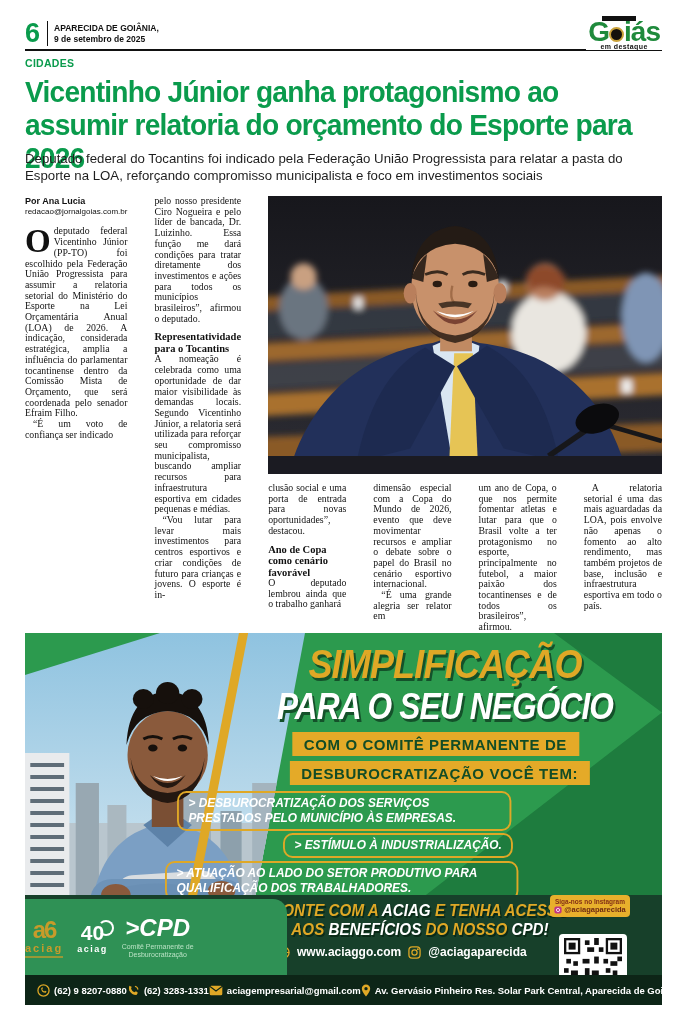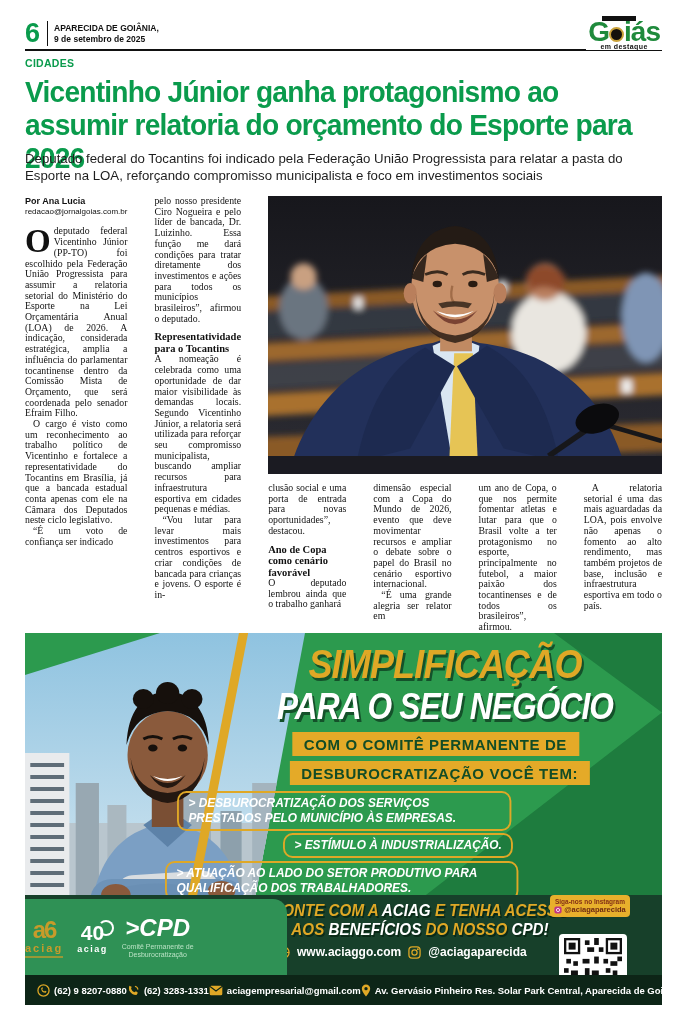--- a/index.html
+++ b/index.html
@@ -103,29 +103,28 @@
 
   <h1 class="headline">Vicentinho Júnior ganha protagonismo ao assumir relatoria do orçamento do Esporte para 2026</h1>
   <div class="subhead">Deputado federal do Tocantins foi indicado pela Federação União Progressista para relatar a pasta do Esporte na LOA, reforçando compromisso municipalista e foco em investimentos sociais</div>
 
   <div class="article">
 
     <div class="acol c1">
       <div class="byline-name">Por Ana Lucia</div>
       <div class="byline-mail">redacao@jornalgoias.com.br</div>
       <p><span class="dropcap">O</span><span>deputado federal Vicentinho Júnior (PP-TO) foi escolhido pela Federação União Progressista para assumir a relatoria setorial do Ministério do Esporte na Lei Orçamentária Anual (LOA) de 2026. A indicação, considerada estratégica, amplia a influência do parlamentar tocantinense dentro da Comissão Mista de Orçamento, que será coordenada pelo senador Efraim Filho.</span></p>
-      <p class="ind">O cargo é visto como um reconhecimento ao trabalho político de Vicentinho e fortalece a representatividade do Tocantins em Brasília, já que a bancada estadual conta apenas com ele na Câmara dos Deputados neste ciclo legislativo.</p>
       <p class="ind">“É um voto de confiança ser indicado</p>
     </div>
 
     <div class="acol c2">
       <p>pelo nosso presidente Ciro Nogueira e pelo líder de bancada, Dr. Luizinho. Essa função me dará condições para tratar diretamente dos investimentos e ações para todos os municípios brasileiros”, afirmou o deputado.</p>
       <p class="bh">Representatividade para o Tocantins</p>
       <p>A nomeação é celebrada como uma oportunidade de dar maior visibilidade às demandas locais. Segundo Vicentinho Júnior, a relatoria será utilizada para reforçar seu compromisso municipalista, buscando ampliar recursos para infraestrutura esportiva em cidades pequenas e médias.</p>
-      <p class="ind">“Vou lutar para levar mais investimentos para centros esportivos e criar condições de bancada para crianças e jovens. O esporte é in-</p>
+      <p class="ind">“Vou lutar para levar mais investimentos para centros esportivos e criar condições de futuro para crianças e jovens. O esporte é in-</p>
     </div>
 
     <div class="photo-wrap">
       <svg viewBox="0 0 421 278" preserveAspectRatio="none">
         <defs>
           <filter id="blur1">
               <feGaussianBlur stdDeviation="3.5"></feGaussianBlur>
             </filter>
           <linearGradient id="bgfade" x1="0" y1="0" x2="0" y2="1">
             <stop offset="0" stop-color="#17171c"></stop>

